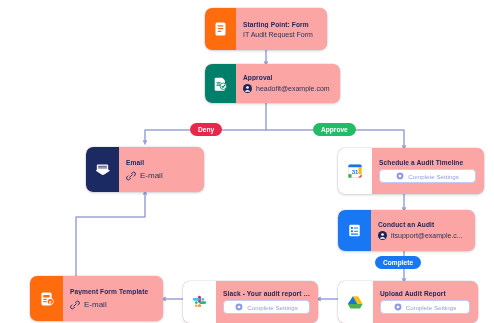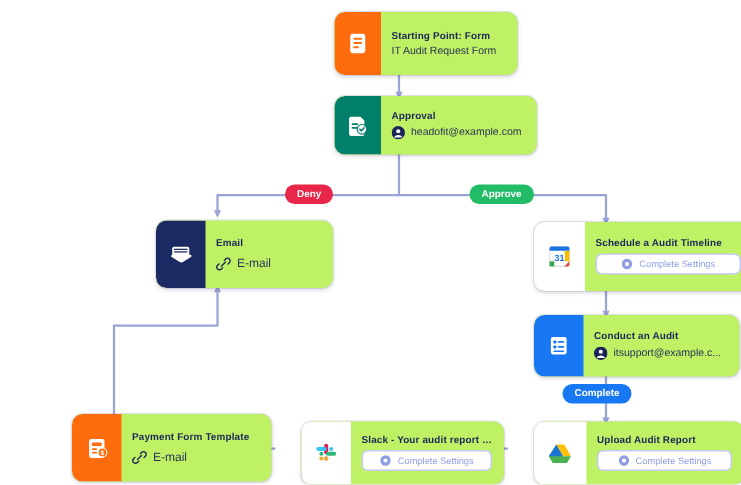--- a/index.html
+++ b/index.html
@@ -10,26 +10,25 @@
     overflow:hidden;
   }
   #canvas{position:relative;width:494px;height:323px;background:#ffffff;}
   #wires{position:absolute;inset:0;width:494px;height:323px;}
 
   
   .node{
     position:absolute;
     display:flex;
     align-items:stretch;
-    background:#bef264;
+    background:#fca5a5;
     border-radius:7px;
     box-shadow:0 1px 3px rgba(20,25,60,.17),0 0 0 .6px rgba(30,40,90,.10);
     overflow:hidden;
     z-index:5;
-    margin-left:18px;
   }
   .node .icon-col{
     width:31px;flex:0 0 31px;
     display:flex;align-items:center;justify-content:center;
     background:#ffffff;
   }
   .node.tinted .icon-col{border-radius:7px 0 0 7px;}
   .node .body{
     flex:1 1 auto;
     padding:5px 8px 5px 7px;

